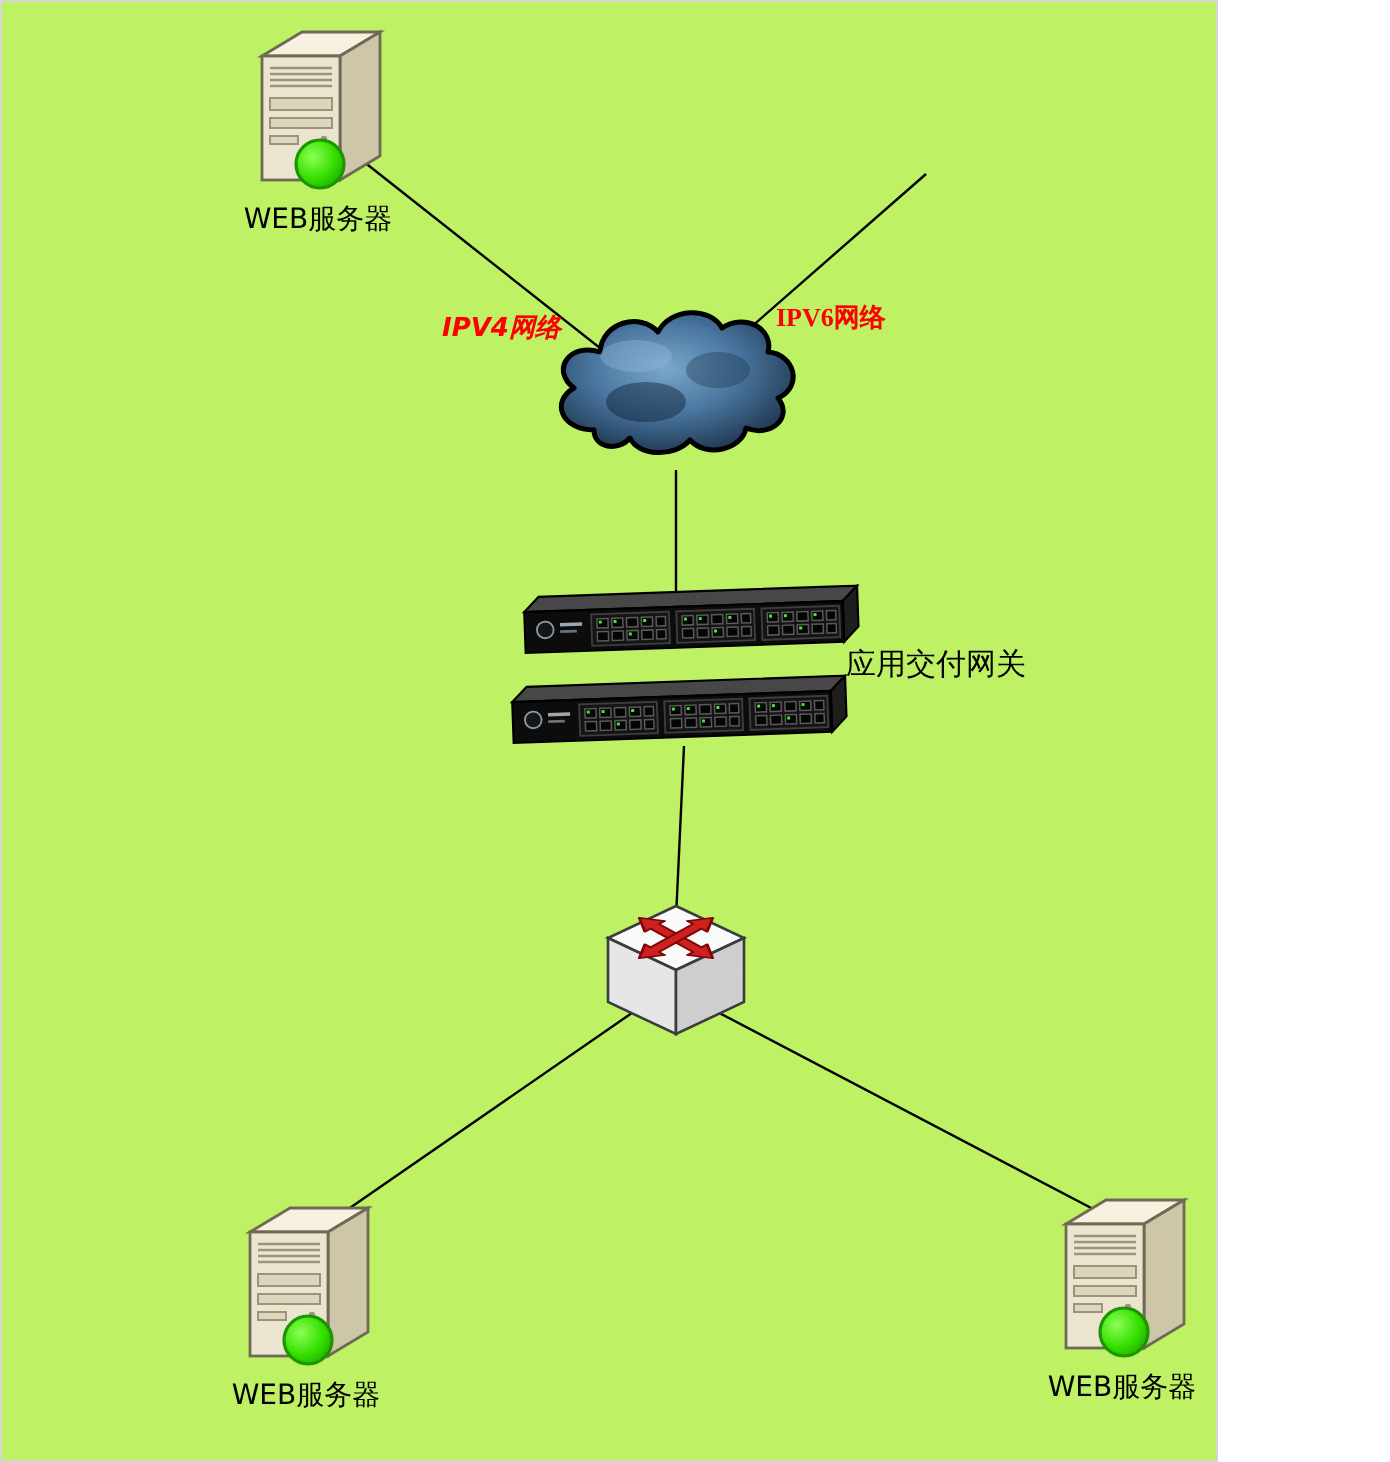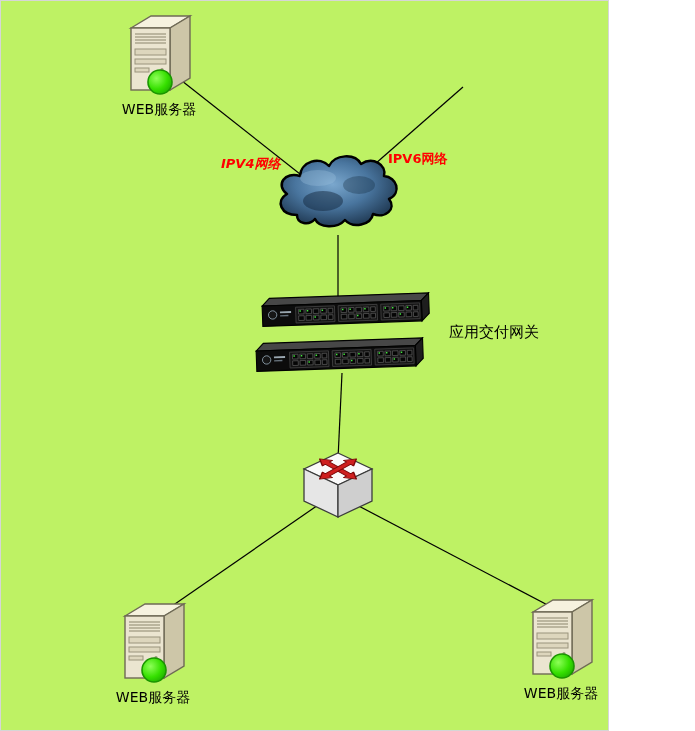--- a/index.html
+++ b/index.html
@@ -128,31 +128,31 @@
                C 62,5 82,4 88,15 C 100,7 114,16 111,27 C 124,28 129,44 116,50
                C 124,60 112,70 100,65 C 98,76 80,80 72,71 C 64,80 46,79 42,70
                C 36,77 24,75 24,66 Z" fill="url(#cloudGrad)" stroke="#000" stroke-width="2.5" stroke-linejoin="round"></path>
       <ellipse cx="50" cy="52" rx="20" ry="10" fill="#0e2033" opacity="0.45"></ellipse>
       <ellipse cx="86" cy="36" rx="16" ry="9" fill="#0e2033" opacity="0.3"></ellipse>
       <ellipse cx="45" cy="29" rx="18" ry="8" fill="#9cc0dd" opacity="0.35"></ellipse>
     </svg>
   </div>
 
   <div class="link-label" style="left:220px; top:154px;font-style:italic;">IPV4网络</div>
-  <div class="link-label" style="left:387px; top:149px;">IPV6网络</div>
+  <div class="link-label" style="left:387px; top:149px;font-family:Liberation Serif, serif;">IPV6网络</div>
 
   <div class="node" style="left:248px; top:291px; width:196px; height:90px;">
     <svg style="position:absolute; left:6px; top:0;" width="176" height="41" viewBox="0 0 190 44">
         <use href="#sym-rack"></use>
       </svg>
     <svg style="position:absolute; left:0; top:45px;" width="176" height="41" viewBox="0 0 190 44">
         <use href="#sym-rack"></use>
       </svg>
   </div>
-  <div class="gw-label" style="left:448px; top:322px;">应用交付网关</div>
+  <div class="gw-label" style="left:422px; top:322px;">应用交付网关</div>
 
   <div class="node" style="left:297px; top:448px; width:80px;">
     <svg width="80" height="72" viewBox="0 0 80 72">
         <use href="#sym-switch"></use>
       </svg>
   </div>
 
   <div class="node" style="left:112px; top:596px; width:80px;">
     <svg width="80" height="90" viewBox="0 0 80 90">
         <use href="#sym-server"></use>

